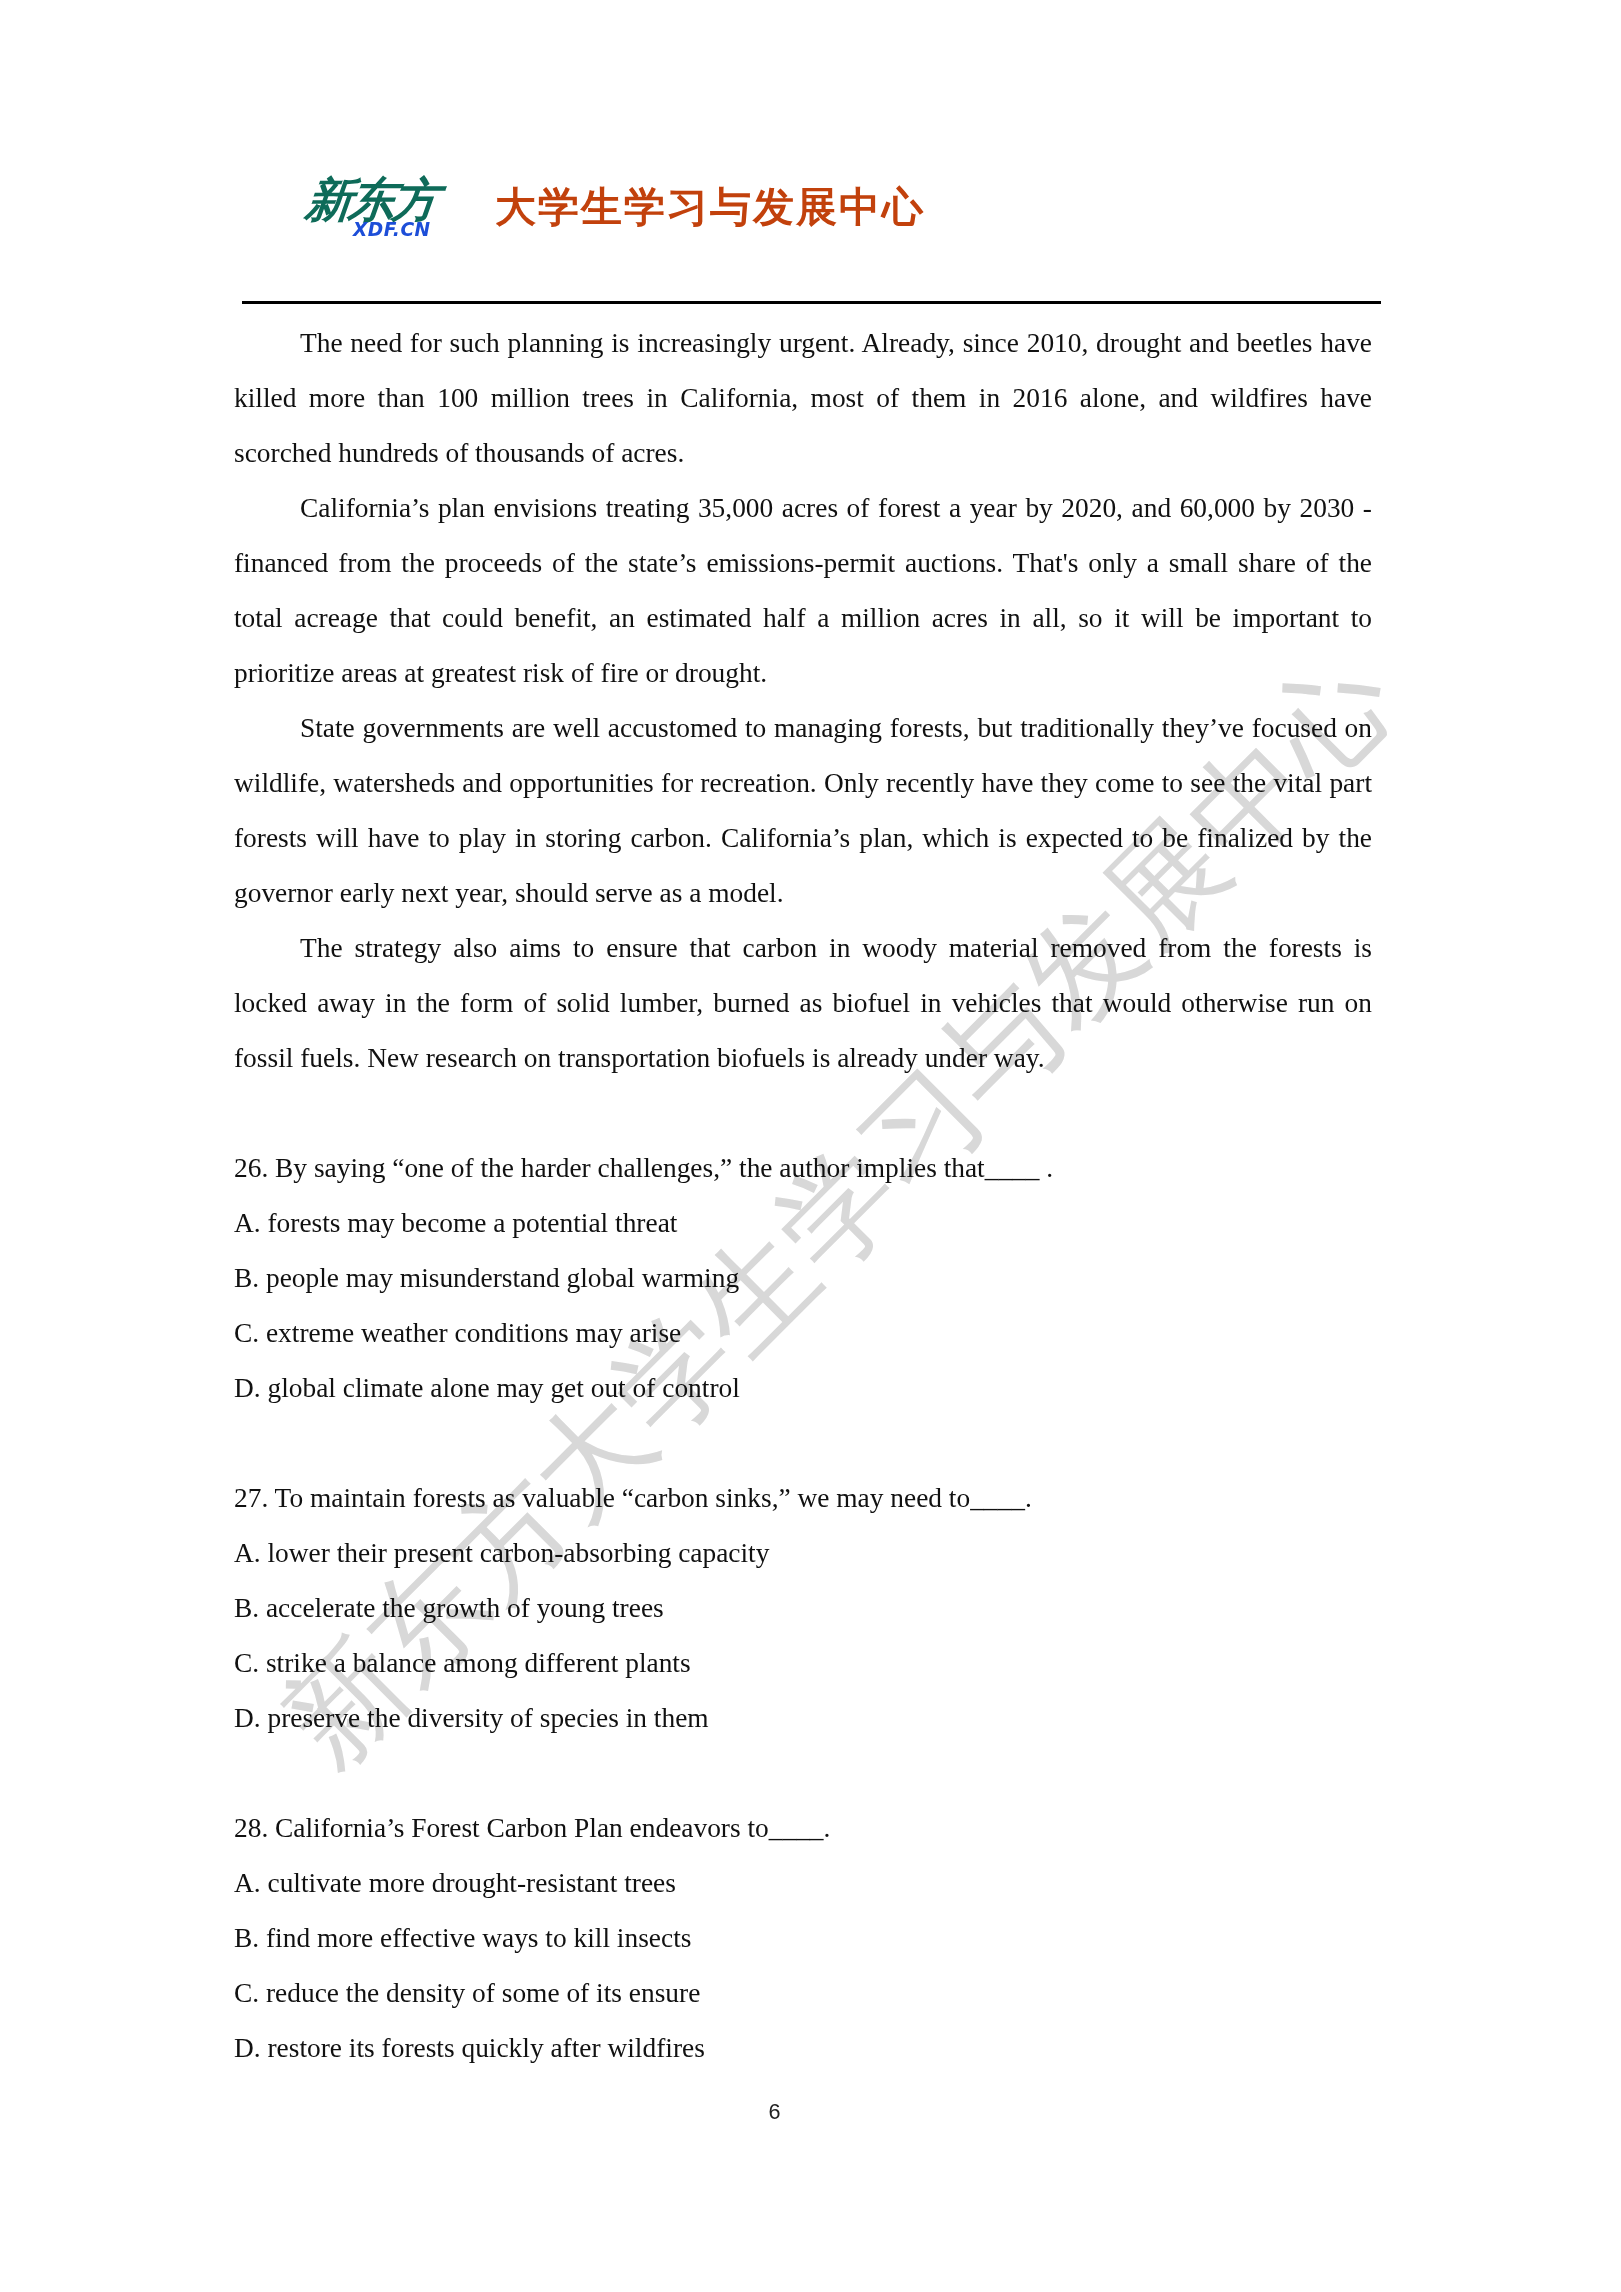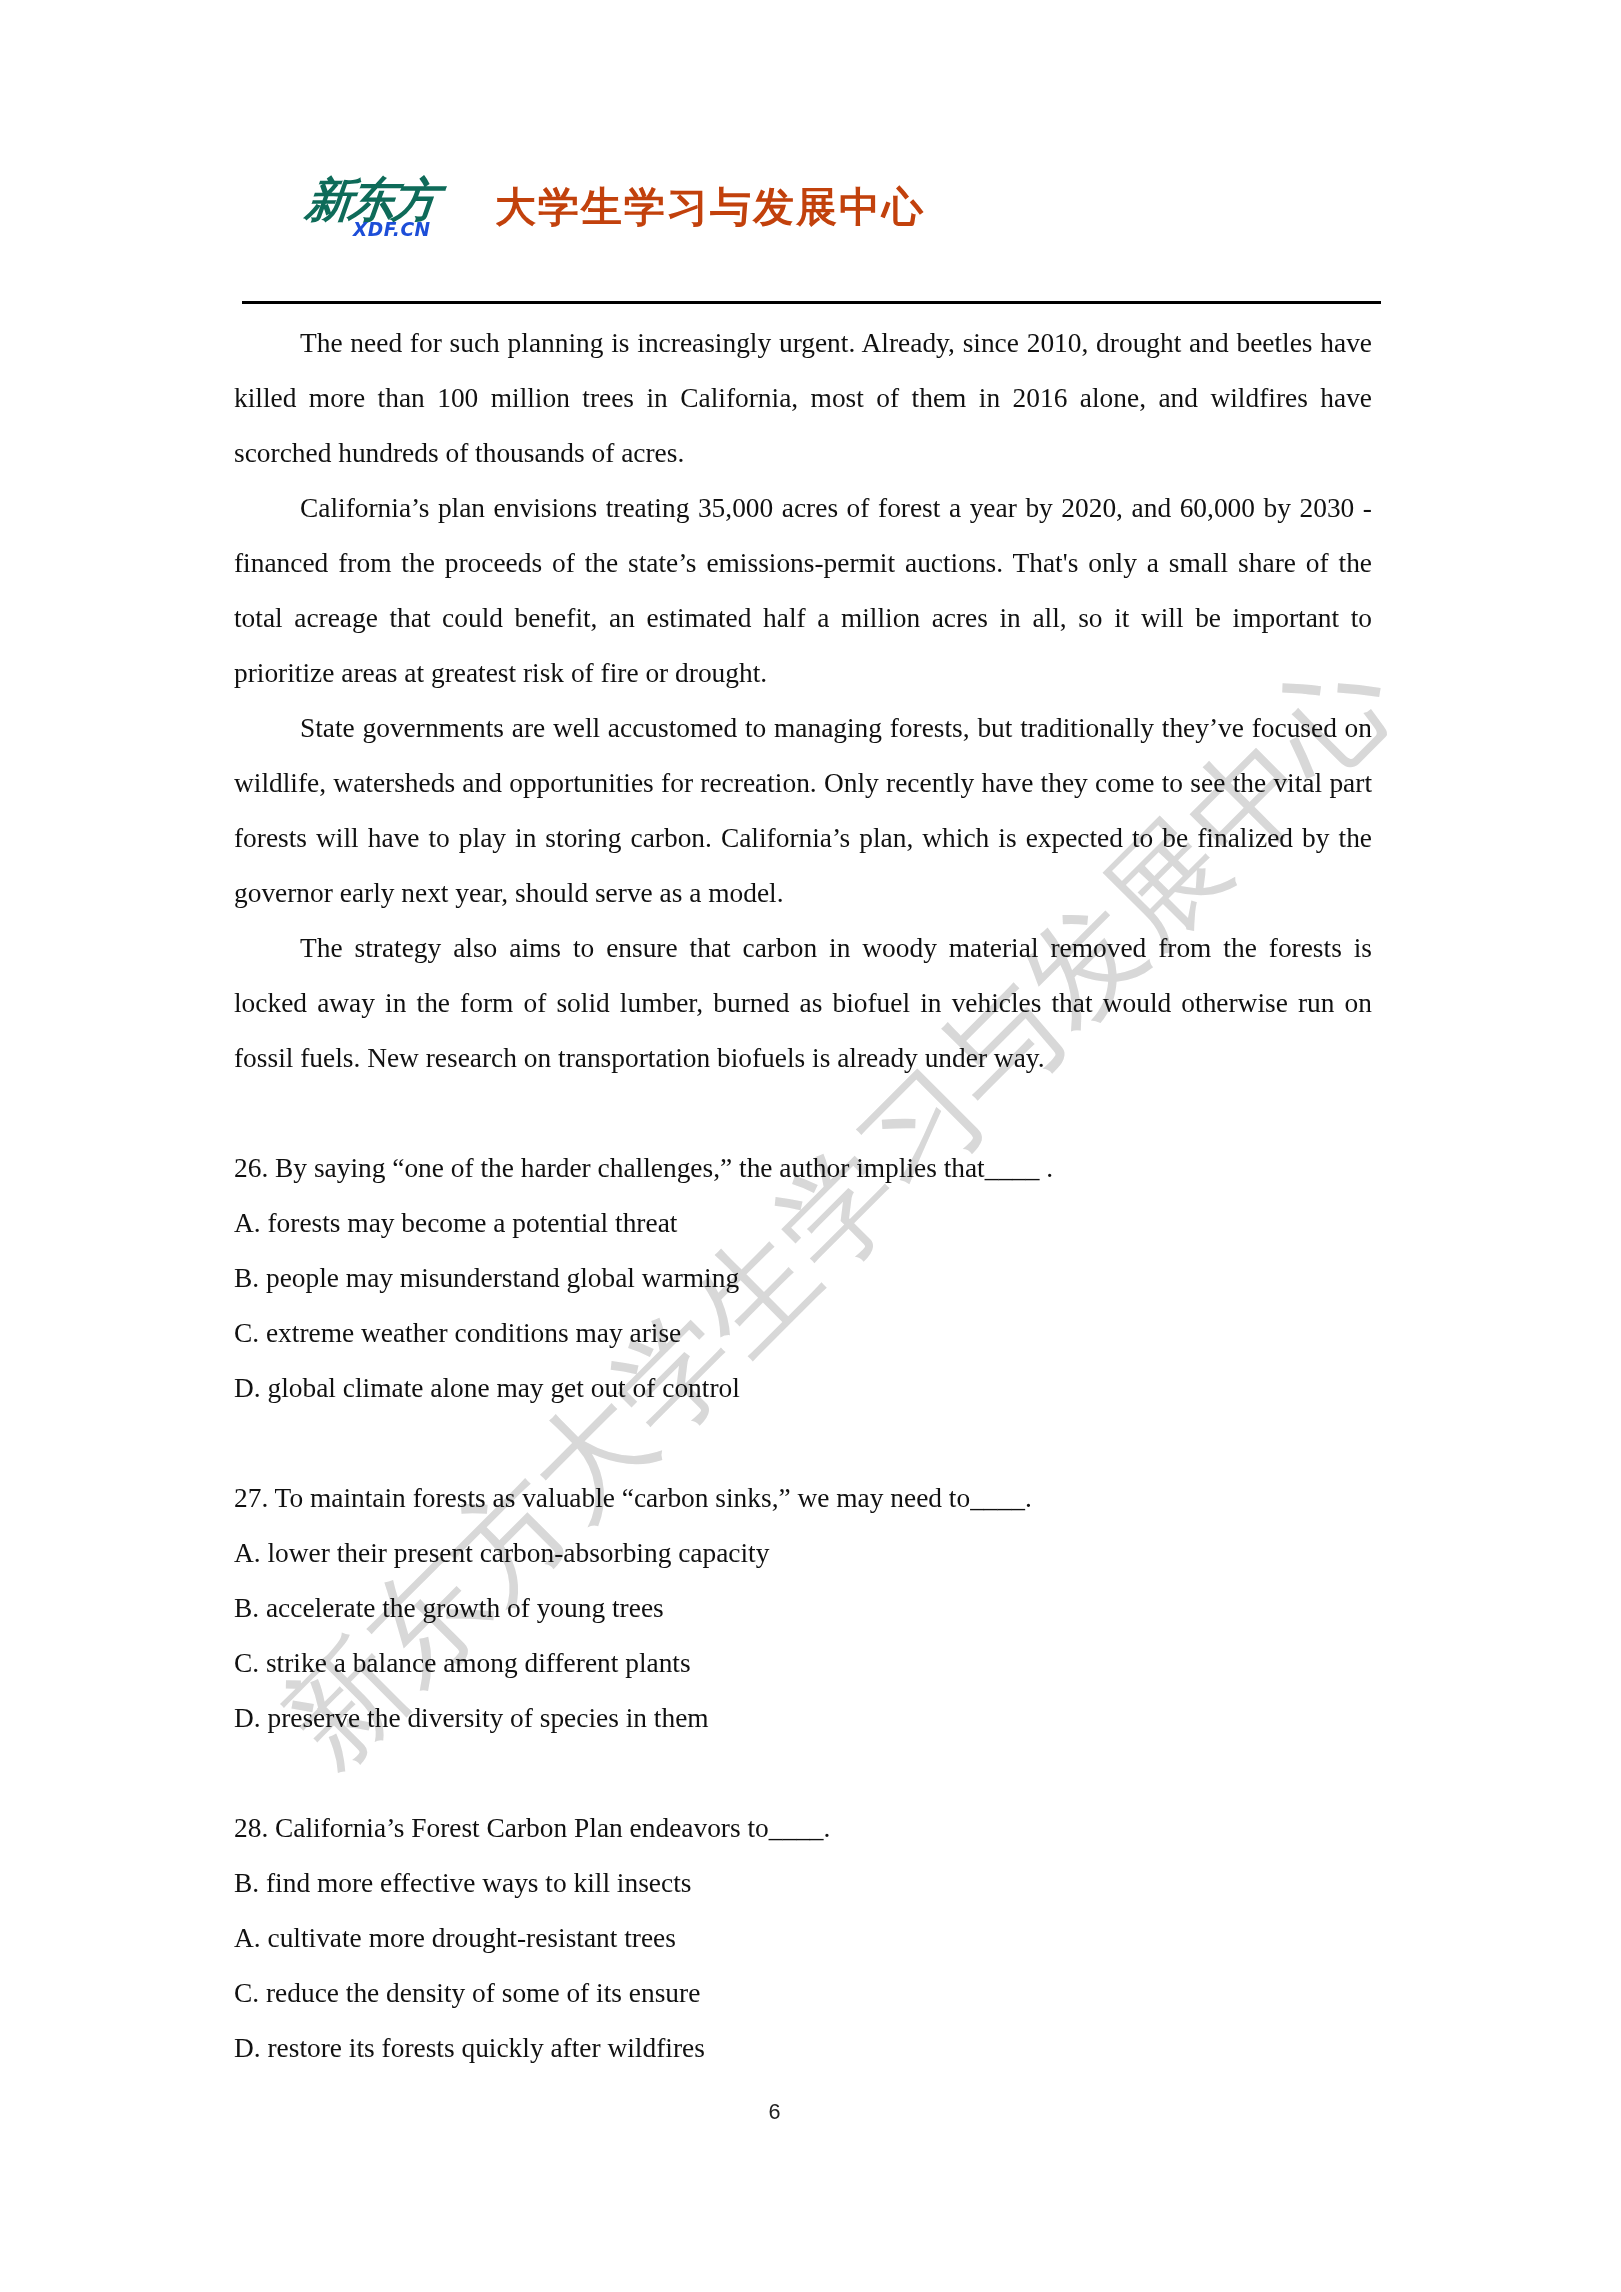--- a/index.html
+++ b/index.html
@@ -179,22 +179,22 @@
     <section class="question-block">
       <p class="q-stem">27. To maintain forests as valuable “carbon sinks,” we may need to____.</p>
       <p class="q-option">A. lower their present carbon-absorbing capacity</p>
       <p class="q-option">B. accelerate the growth of young trees</p>
       <p class="q-option">C. strike a balance among different plants</p>
       <p class="q-option">D. preserve the diversity of species in them</p>
     </section>
 
     <section class="question-block">
       <p class="q-stem">28. California’s Forest Carbon Plan endeavors to____.</p>
+      <p class="q-option">A. cultivate more drought-resistant trees</p>
       <p class="q-option">B. find more effective ways to kill insects</p>
-      <p class="q-option">A. cultivate more drought-resistant trees</p>
       <p class="q-option">C. reduce the density of some of its ensure</p>
       <p class="q-option">D. restore its forests quickly after wildfires</p>
     </section>
   </div>
 
   <div class="page-number">6</div>
 </div>
 
 
 </body></html>

